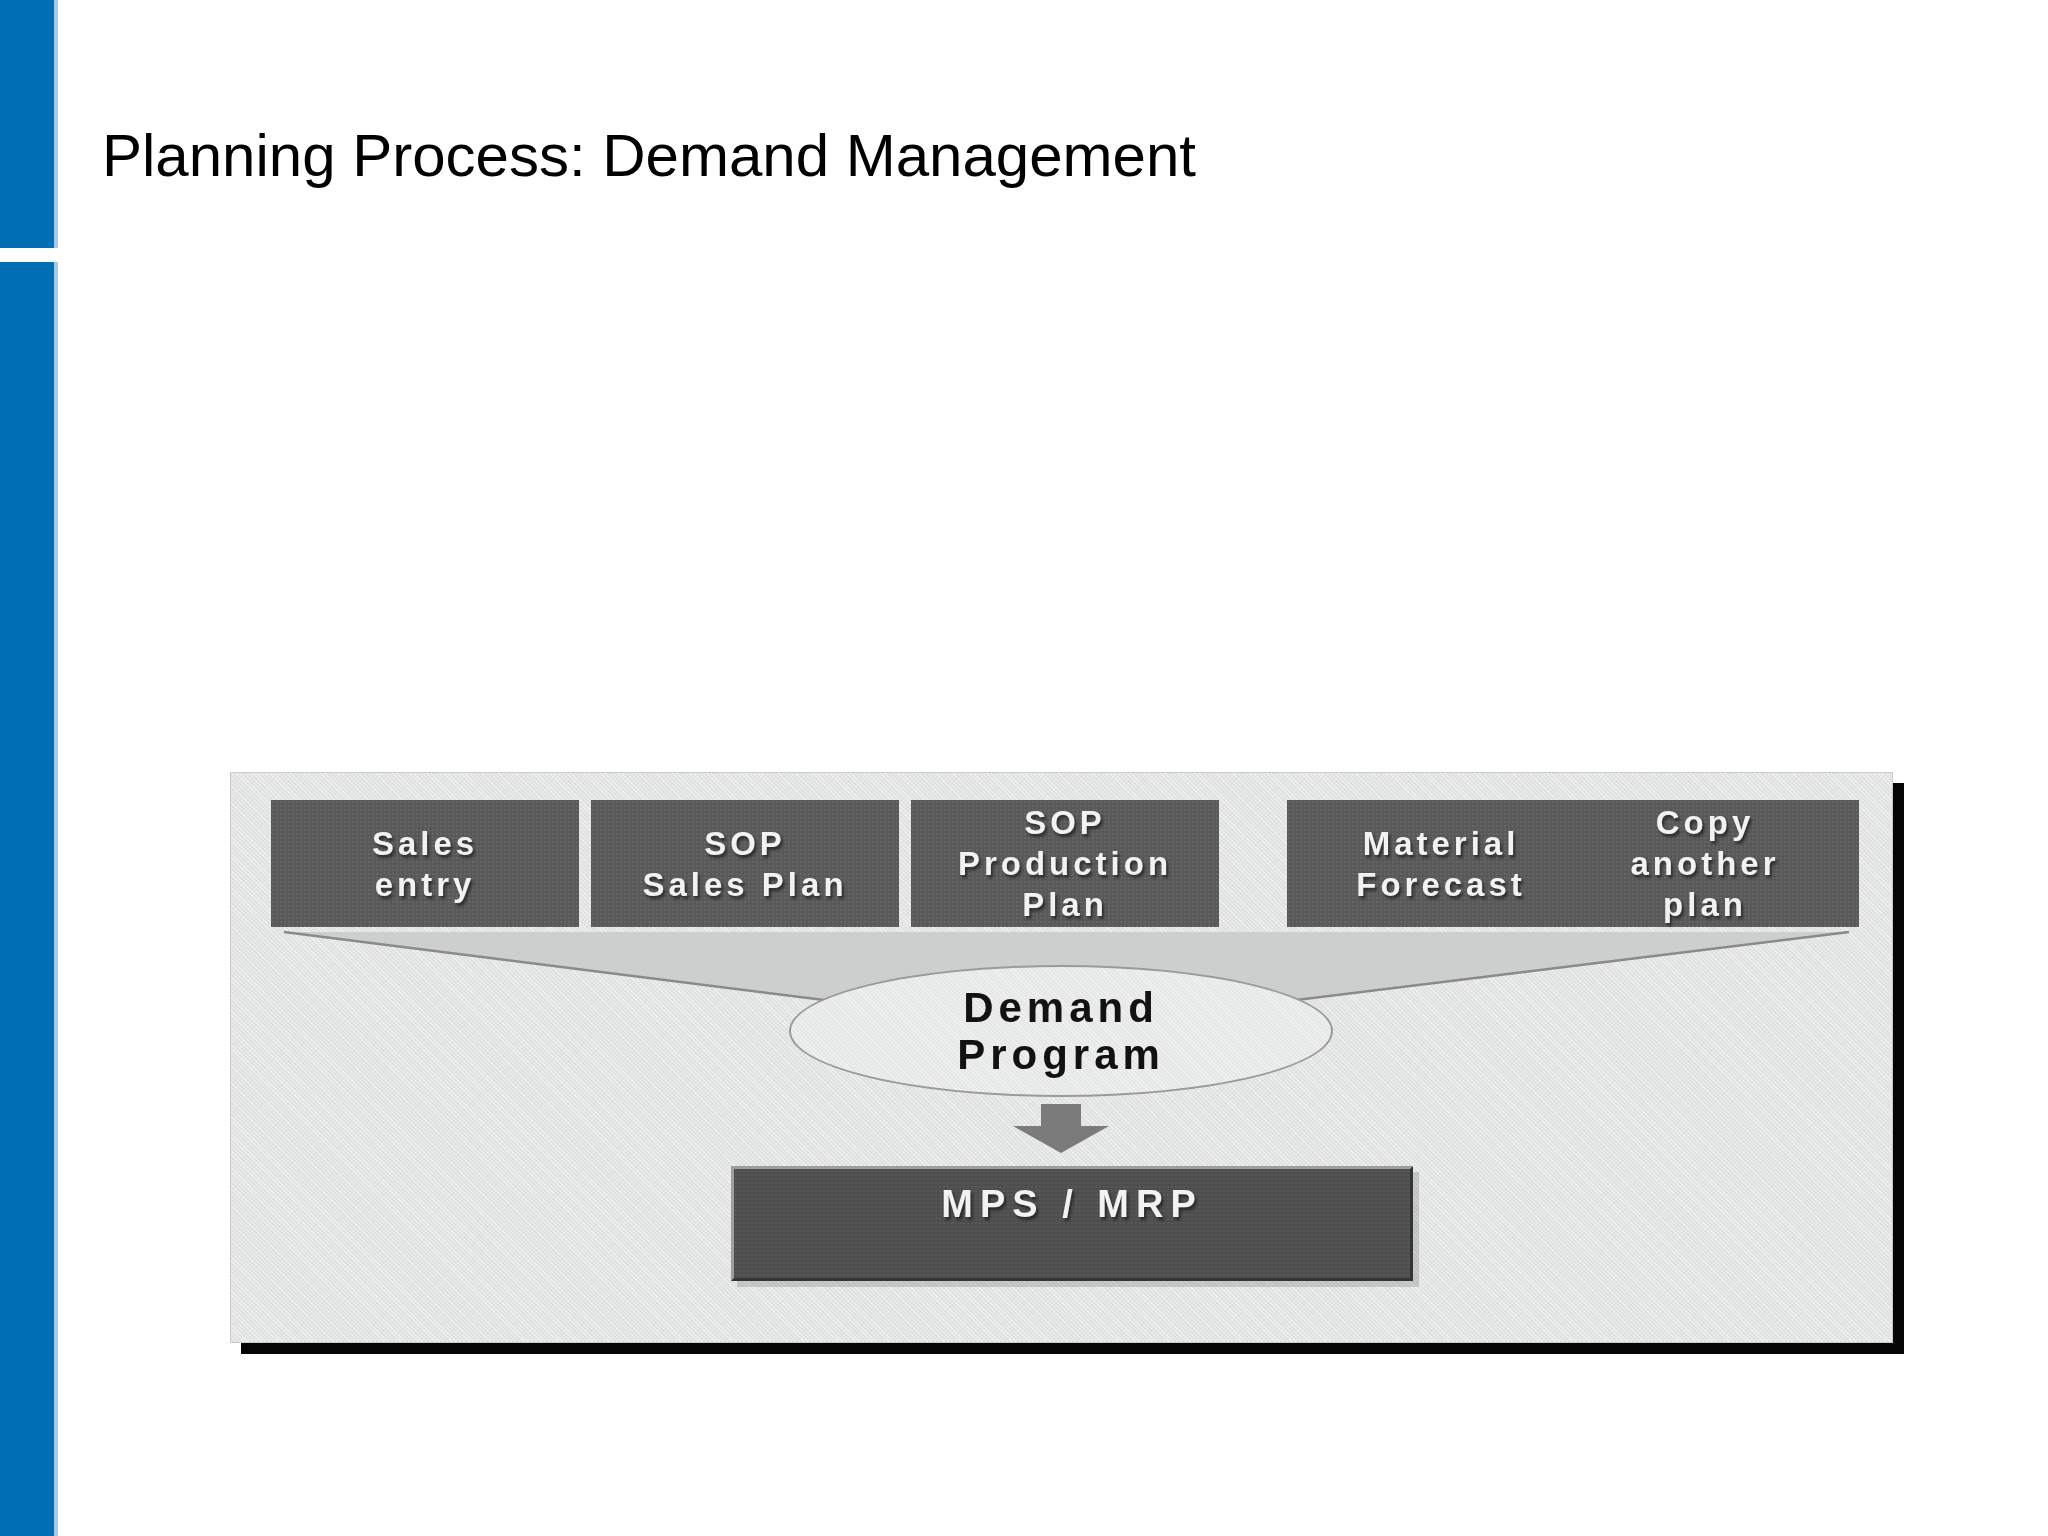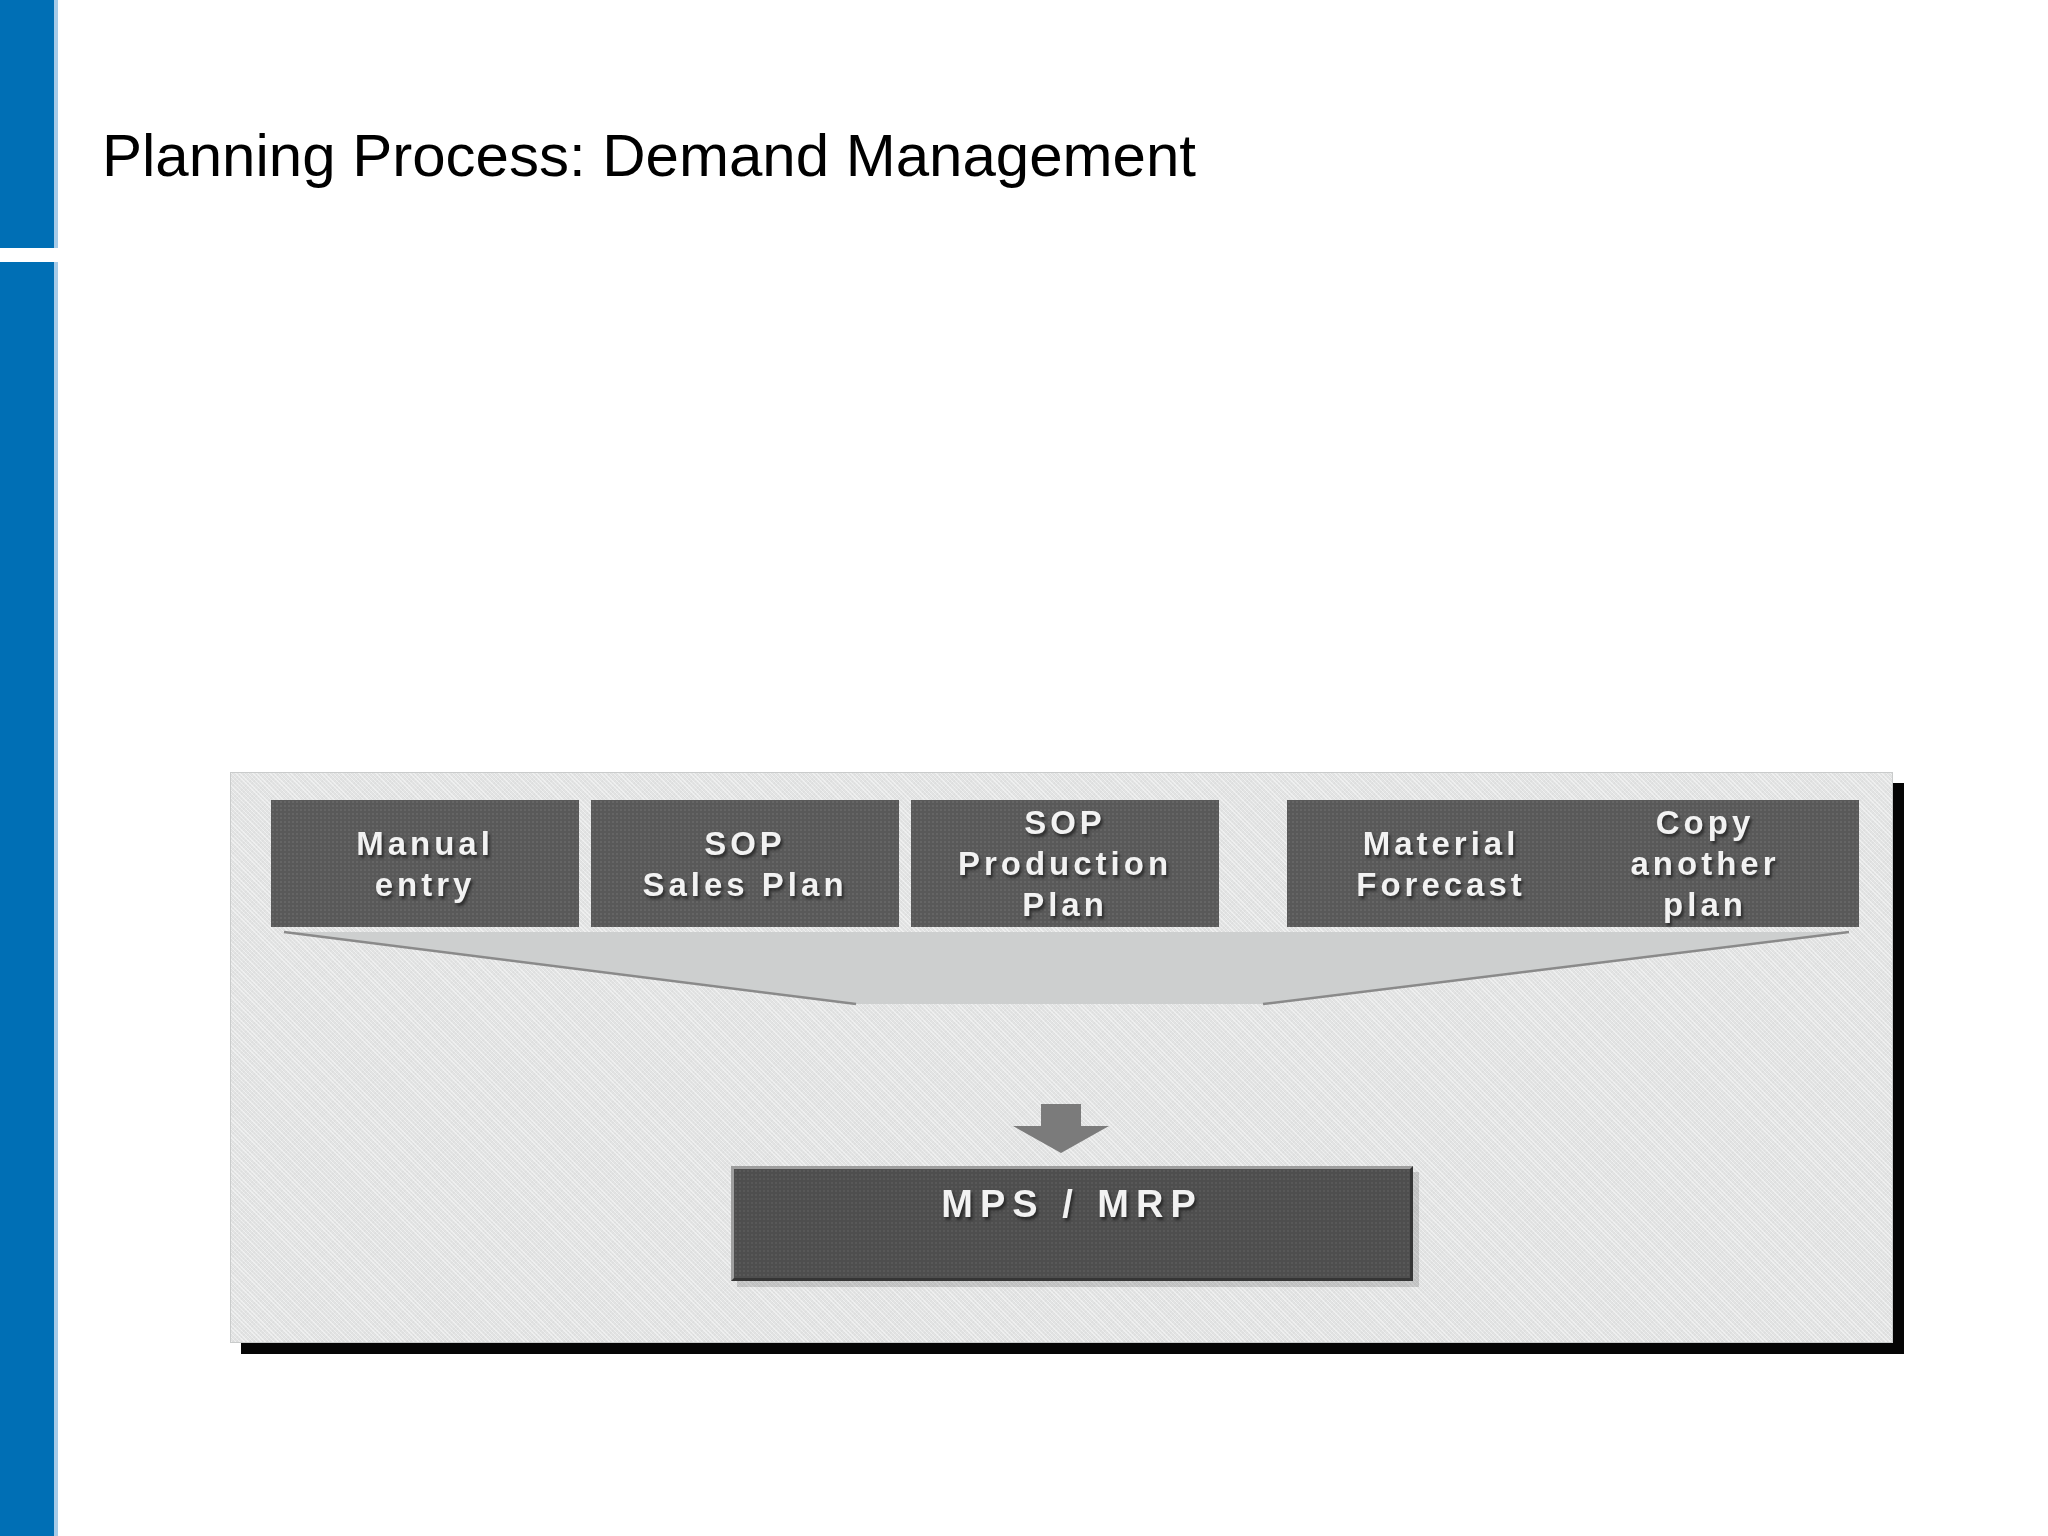--- a/index.html
+++ b/index.html
@@ -120,21 +120,21 @@
   <div class="panel" style="background-color: rgb(226, 227, 227);">
 
     <svg class="overlay" viewBox="0 0 1663 571" aria-hidden="true">
       <polygon points="53,159 1618,159 1032,231 625,231" style="fill: rgb(205, 207, 207);"></polygon>
       <line x1="53" y1="159" x2="625" y2="231" stroke-width="2.5" style="stroke: rgb(138, 138, 138);"></line>
       <line x1="1618" y1="159" x2="1032" y2="231" stroke-width="2.5" style="stroke: rgb(138, 138, 138);"></line>
       <polygon points="810,331 850,331 850,353 878,353 830,380 782,353 810,353" style="fill: rgb(123, 123, 123);"></polygon>
     </svg>
 
     <div class="source-box src-0" style="background-color: rgb(89, 89, 89);">
-      <div class="source-label">Manual
+      <div class="source-label">Sales
 entry</div>
     </div>
     <div class="source-box src-1" style="background-color: rgb(89, 89, 89);">
       <div class="source-label">SOP
 Sales Plan</div>
     </div>
     <div class="source-box src-2" style="background-color: rgb(89, 89, 89);">
       <div class="source-label">SOP
 Production
 Plan</div>
@@ -142,19 +142,23 @@
     <div class="source-box src-3" style="background-color: rgb(89, 89, 89);">
       <div class="source-label">Material
 Forecast</div>
     </div>
     <div class="source-box src-4" style="background-color: rgb(89, 89, 89);">
       <div class="source-label">Copy
 another
 plan</div>
     </div>
 
+    <div class="hub-ellipse" style="background-color: rgb(230, 231, 231);">
+      <div class="hub-label">Demand
+Program</div>
+    </div>
 
     <div class="target-box" style="background-color: rgb(78, 78, 78);">
       <div class="target-label">MPS / MRP</div>
     </div>
 
   </div>
 </div>
 
 </body></html>

